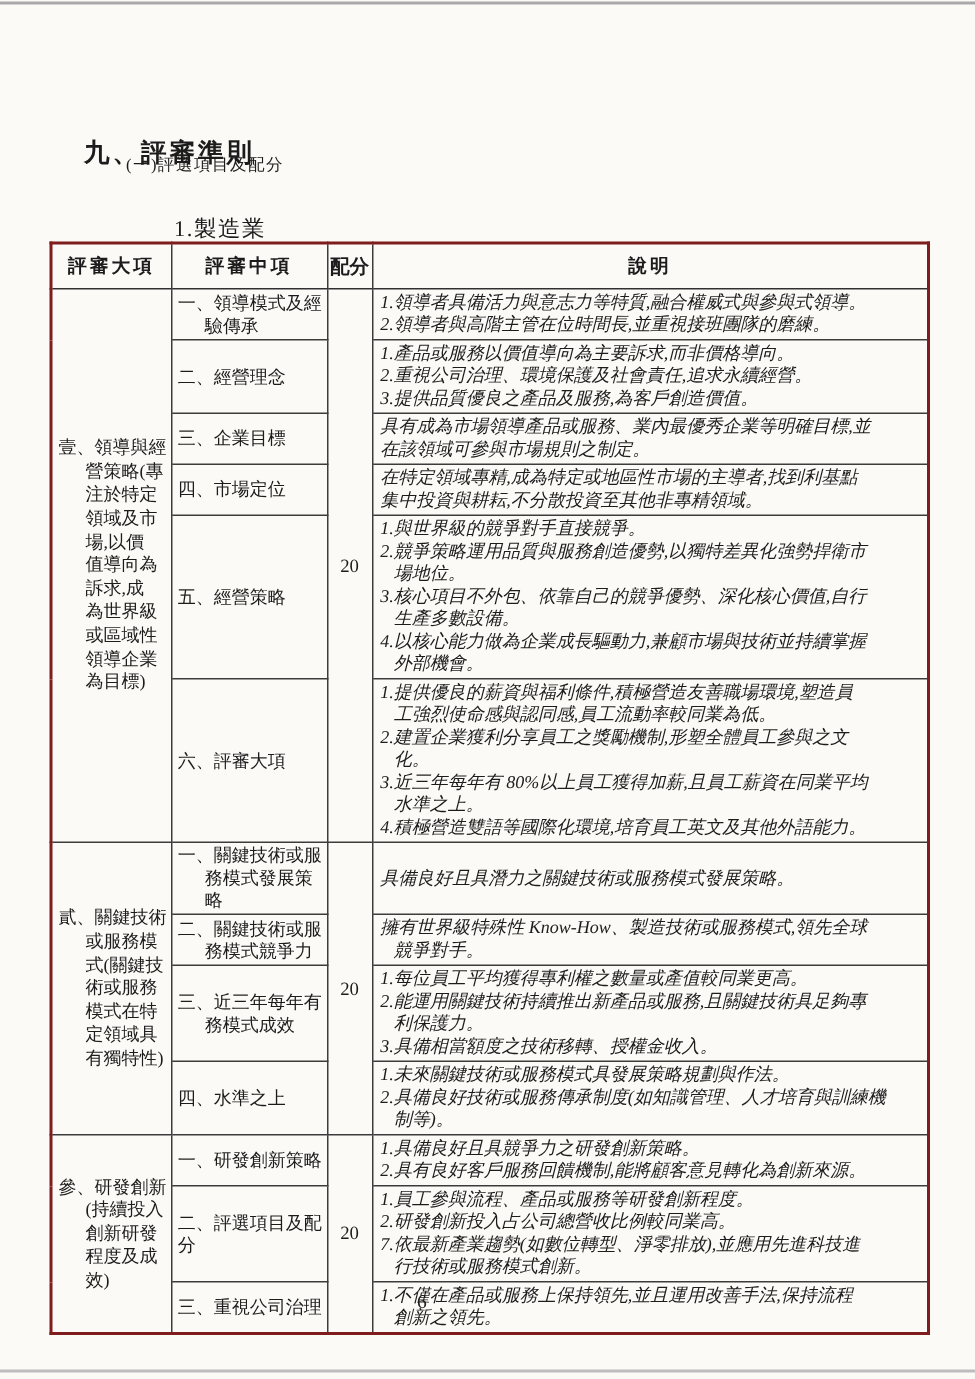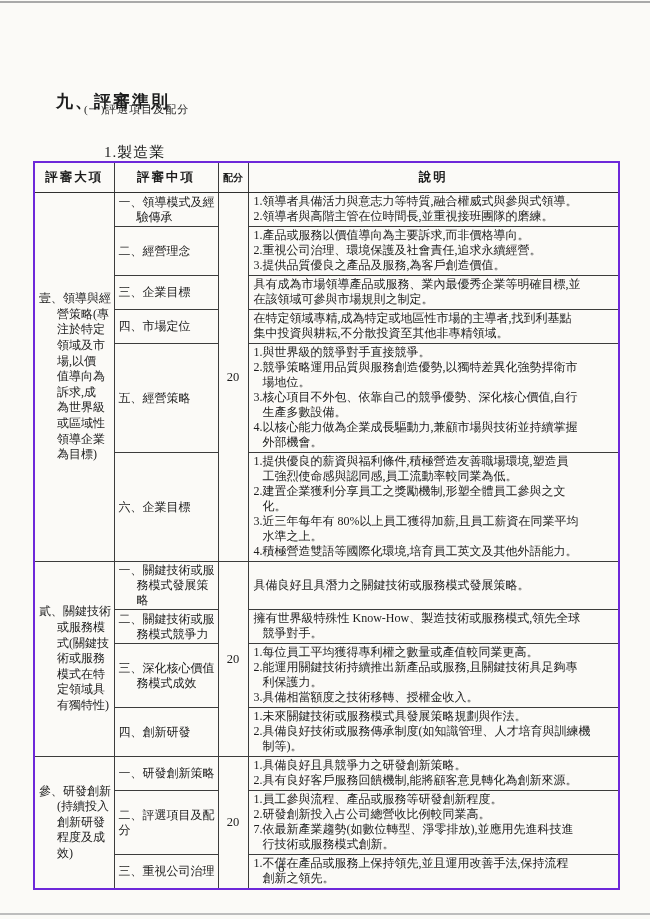--- a/index.html
+++ b/index.html
@@ -5,45 +5,45 @@
   html,body{margin:0;padding:0;}
   body{
     width:650px;height:919px;position:relative;overflow:hidden;
     background:#fbfaf7;color:#1c1c1c;
     font-family:"Liberation Serif","DejaVu Serif",serif;
   }
   .scan-top{position:absolute;left:0;top:1px;width:650px;height:2px;background:#a9a9a9;}
   .scan-bottom{position:absolute;left:0;top:913px;width:650px;height:2px;background:#bdbdbd;}
   .h1{position:absolute;left:56px;top:90px;font-size:17px;font-weight:bold;letter-spacing:2px;}
   .h2{position:absolute;left:84px;top:102px;font-size:11px;letter-spacing:1px;}
-  .h3{position:absolute;left:104px;top:143px;font-size:15px;letter-spacing:1px;}
+  .h3{position:absolute;left:116px;top:143px;font-size:15px;letter-spacing:1px;}
   table.criteria{
     position:absolute;left:33px;top:161px;width:585px;
     border-collapse:collapse;table-layout:fixed;
-    border:2px solid #6d28d9;
+    border:2px solid #7f1d1d;
   }
   .criteria th,.criteria td{
     border:1px solid #3c3c3c;
     white-space:pre-wrap;
     overflow:hidden;
   }
   .criteria th{
     font-size:12.5px;font-weight:bold;text-align:center;
     height:27px;letter-spacing:2px;padding:1px 0;
     border-bottom:1.5px solid #303030;
   }
-  .criteria th.c3{letter-spacing:0;padding:0;font-size:10px;}
+  .criteria th.c3{letter-spacing:0;padding:0;font-size:13px;}
   .criteria td{
     font-size:12px;line-height:15px;vertical-align:middle;
     padding:1px 2px 1px 4px;
   }
   td.major{vertical-align:middle;line-height:15.6px;}
   td.mid{vertical-align:middle;}
   td.score{text-align:center;font-size:12.5px;padding:0;font-family:"Liberation Serif","DejaVu Serif",serif;margin-left:33px;}
-  td.desc{vertical-align:top;padding:1px 3px 2px 5px;}
+  td.desc{vertical-align:top;padding:1px 3px 2px 5px;font-style:italic;}
   td.desc.vmid{vertical-align:middle;}
   tr.sec-top td{border-top:1.6px solid #2e2e2e;}
   .pagenum{position:absolute;left:278px;top:860px;font-size:13px;}
 </style>
 </head>
 <body>
 
 <div class="scan-top"></div>
 
 <div class="h1">九、評審準則</div>
@@ -105,21 +105,21 @@
       <td class="mid">五、經營策略</td>
       <td class="desc">1.與世界級的競爭對手直接競爭。
 2.競爭策略運用品質與服務創造優勢,以獨特差異化強勢捍衛市
    場地位。
 3.核心項目不外包、依靠自己的競爭優勢、深化核心價值,自行
    生產多數設備。
 4.以核心能力做為企業成長驅動力,兼顧市場與技術並持續掌握
    外部機會。</td>
     </tr>
     <tr>
-      <td class="mid">六、企業目標</td>
+      <td class="mid">六、評審大項</td>
       <td class="desc">1.提供優良的薪資與福利條件,積極營造友善職場環境,塑造員
    工強烈使命感與認同感,員工流動率較同業為低。
 2.建置企業獲利分享員工之獎勵機制,形塑全體員工參與之文
    化。
 3.近三年每年有 80%以上員工獲得加薪,且員工薪資在同業平均
    水準之上。
 4.積極營造雙語等國際化環境,培育員工英文及其他外語能力。</td>
     </tr>
 
     <tr class="sec-top">
@@ -136,29 +136,29 @@
       <td class="score" rowspan="4">20</td>
       <td class="desc vmid">具備良好且具潛力之關鍵技術或服務模式發展策略。</td>
     </tr>
     <tr>
       <td class="mid">二、關鍵技術或服
       務模式競爭力</td>
       <td class="desc">擁有世界級特殊性 Know-How、製造技術或服務模式,領先全球
    競爭對手。</td>
     </tr>
     <tr>
-      <td class="mid">三、深化核心價值
+      <td class="mid">三、近三年每年有
       務模式成效</td>
       <td class="desc">1.每位員工平均獲得專利權之數量或產值較同業更高。
 2.能運用關鍵技術持續推出新產品或服務,且關鍵技術具足夠專
    利保護力。
 3.具備相當額度之技術移轉、授權金收入。</td>
     </tr>
     <tr>
-      <td class="mid">四、創新研發</td>
+      <td class="mid">四、水準之上</td>
       <td class="desc">1.未來關鍵技術或服務模式具發展策略規劃與作法。
 2.具備良好技術或服務傳承制度(如知識管理、人才培育與訓練機
    制等)。</td>
     </tr>
 
     <tr class="sec-top">
       <td class="major" rowspan="3">參、研發創新
       (持續投入
       創新研發
       程度及成

